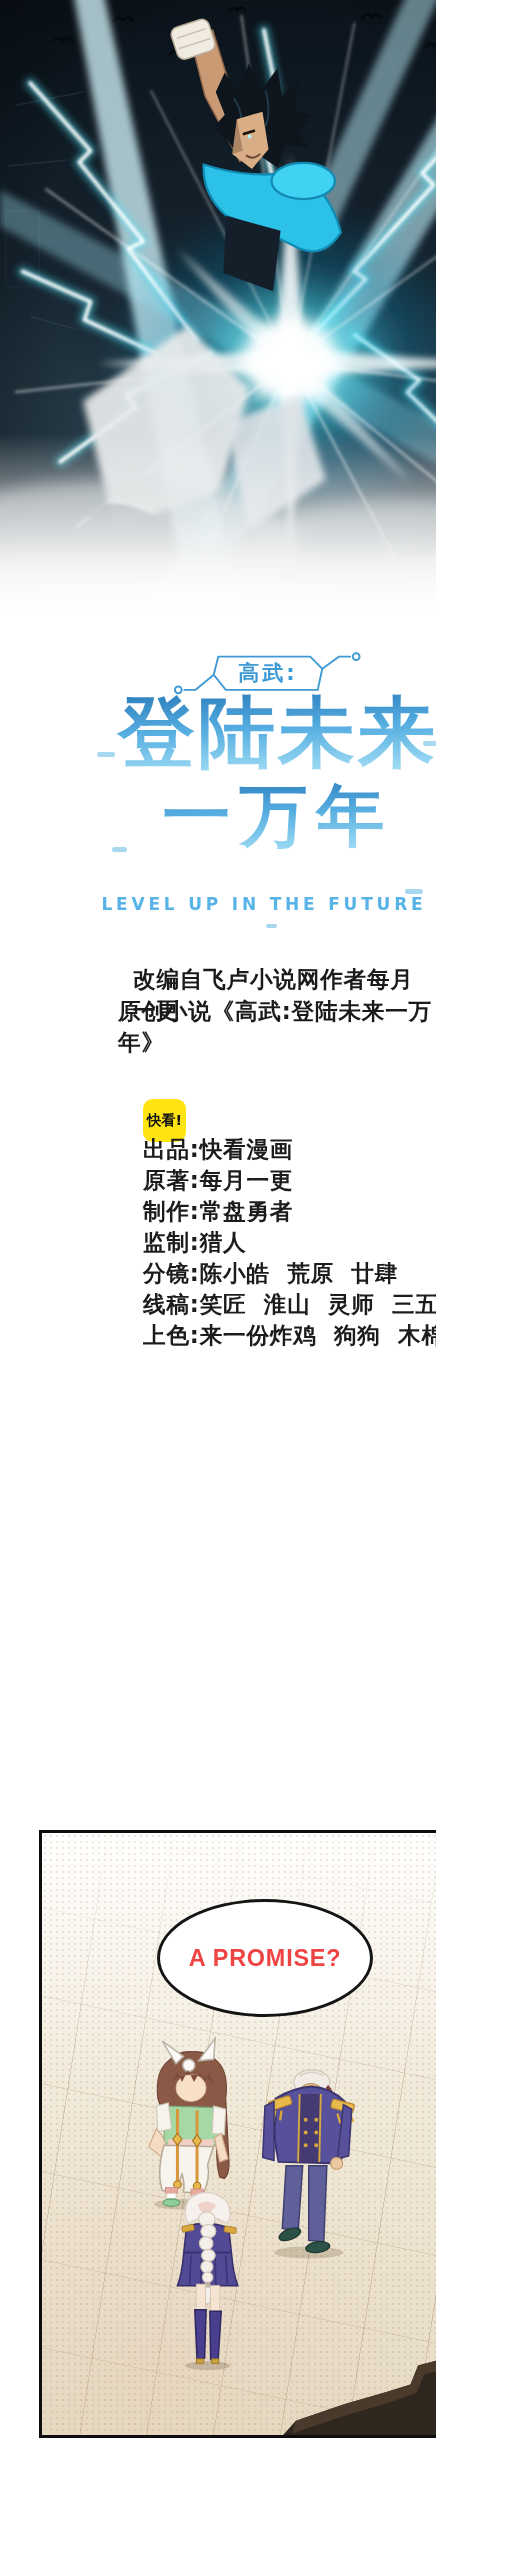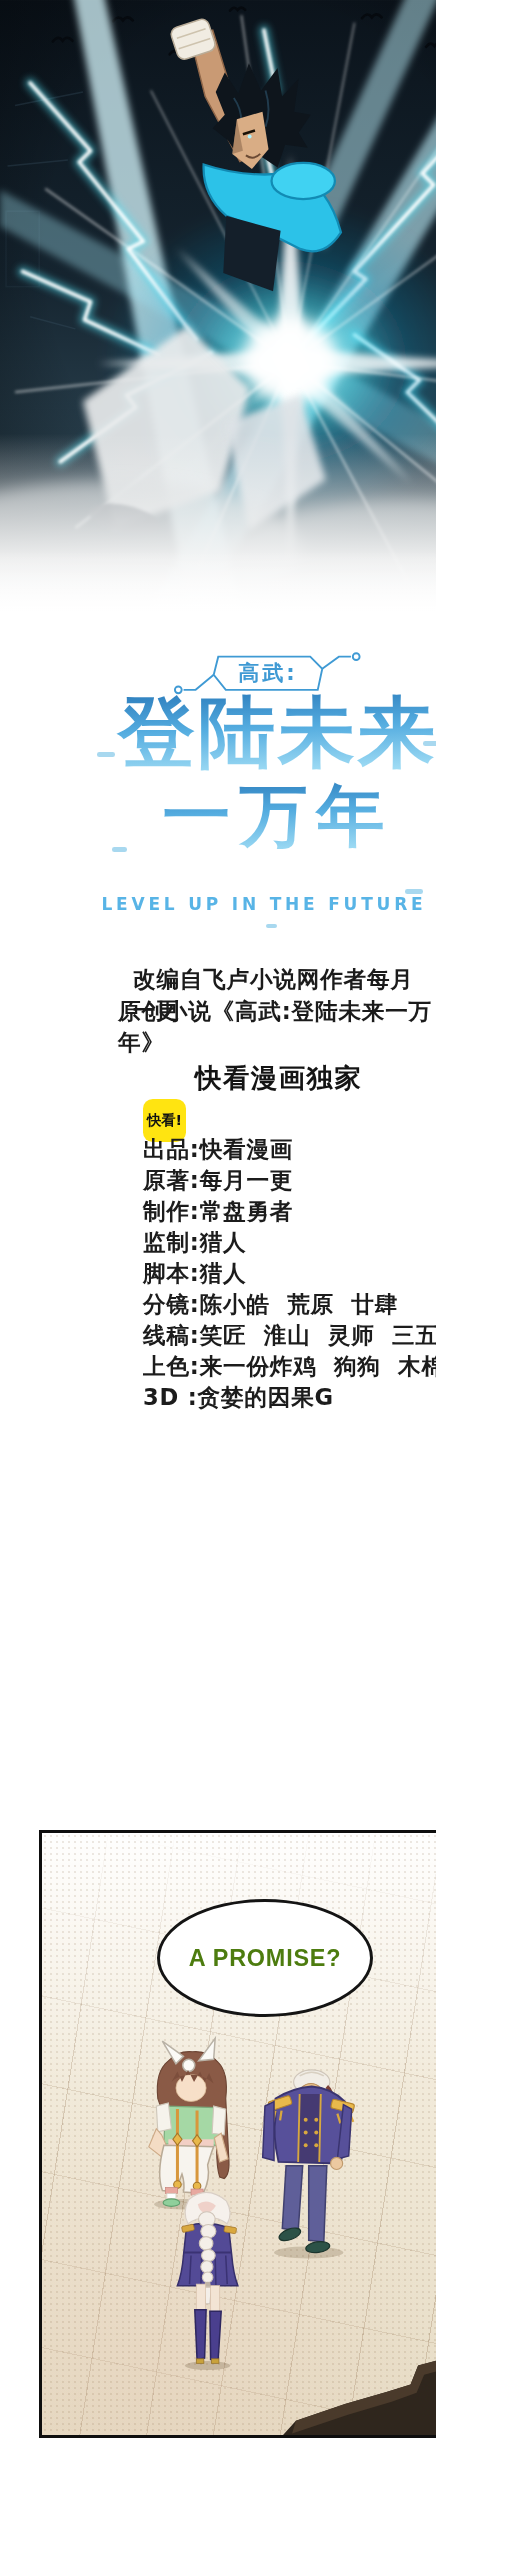--- a/index.html
+++ b/index.html
@@ -49,21 +49,21 @@
            repeating-linear-gradient(12deg,transparent 0 85px,rgba(150,120,88,.20) 85px 86px),
            linear-gradient(180deg,#f8f3e9 0%,#efe7d5 55%,#e6dbc4 100%);}
   .panel::before{content:"";position:absolute;inset:0;
            background-image:radial-gradient(rgba(135,105,70,.15) 0.8px,transparent 1.1px);
            background-size:6px 6px;pointer-events:none;}
   .chars-svg{position:absolute;left:43px;top:1833px;}
 
   .bubble{position:absolute;left:157px;top:1899px;width:210px;height:112px;background:#ffffff;
           border:3.8px solid #141414;border-radius:50%;display:flex;align-items:center;justify-content:center;}
   .bubble-text{font-family:"Liberation Sans","DejaVu Sans",sans-serif;font-size:23.4px;font-weight:700;
-               letter-spacing:0.8px;color:#4d7c0f;}
+               letter-spacing:0.8px;color:#ef4444;}
 </style>
 </head>
 <body>
 
 <div class="page">
 
   <svg class="cover" width="528" height="611" viewBox="0 0 700 810">
     <defs>
       <linearGradient id="bgG" x1="0" y1="0" x2="0" y2="1">
         <stop offset="0" stop-color="#0b131b"></stop>
@@ -217,32 +217,29 @@
   <div class="deco" style="left:112px;top:847px;width:15px;"></div>
   <div class="deco" style="left:405px;top:889px;width:18px;"></div>
   <div class="deco" style="left:266px;top:924px;width:10.6px;height:3.8px;"></div>
 
   <div class="intro intro1">改编自飞卢小说网作者每月一更</div>
   <div class="intro intro2">原创小说《高武:登陆未来一万年》</div>
 
   <div class="kk-logo">
     <span>快看!</span>
   </div>
-  <div class="kk-heading">快看漫画独家</div>
 
   <div class="credits">
     <div class="credit-row"><span class="credit-label">出品:</span><span class="credit-value">快看漫画</span></div>
     <div class="credit-row"><span class="credit-label">原著:</span><span class="credit-value">每月一更</span></div>
     <div class="credit-row"><span class="credit-label">制作:</span><span class="credit-value">常盘勇者</span></div>
     <div class="credit-row"><span class="credit-label">监制:</span><span class="credit-value">猎人</span></div>
-    <div class="credit-row"><span class="credit-label">脚本:</span><span class="credit-value">猎人</span></div>
     <div class="credit-row"><span class="credit-label">分镜:</span><span class="credit-value">陈小皓  荒原  廿肆</span></div>
     <div class="credit-row"><span class="credit-label">线稿:</span><span class="credit-value">笑匠  淮山  灵师  三五</span></div>
     <div class="credit-row"><span class="credit-label">上色:</span><span class="credit-value">来一份炸鸡  狗狗  木棉</span></div>
-    <div class="credit-row"><span class="credit-label">3D :</span><span class="credit-value">贪婪的因果G</span></div>
   </div>
 
   <div class="panel"></div>
 
   <svg class="chars-svg" width="416" height="602" viewBox="0 0 551 798">
 
     <ellipse cx="185" cy="492" rx="38" ry="7" fill="rgba(110,90,60,.25)"></ellipse>
     <ellipse cx="352" cy="556" rx="46" ry="8" fill="rgba(110,90,60,.25)"></ellipse>
     <ellipse cx="218" cy="706" rx="30" ry="6" fill="rgba(110,90,60,.28)"></ellipse>
 

